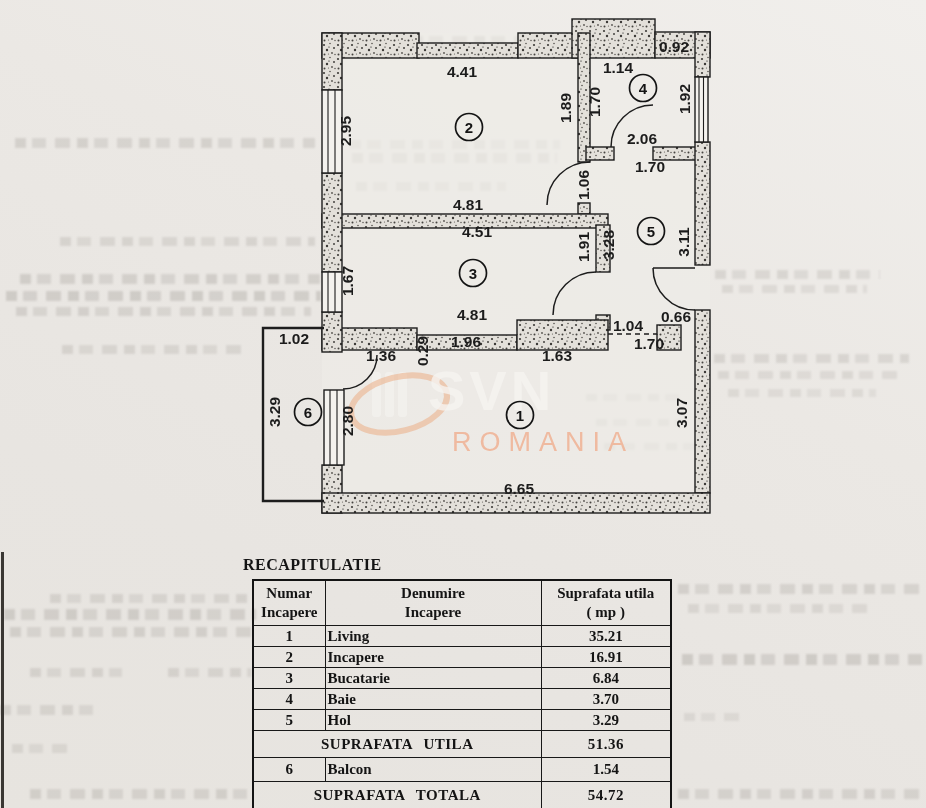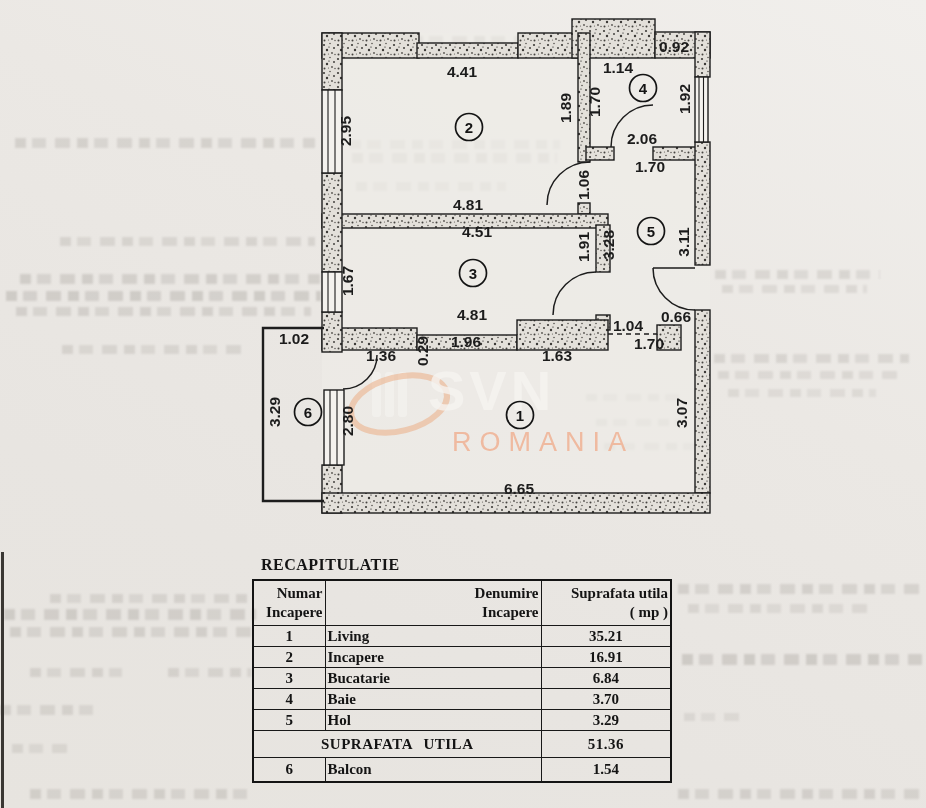--- a/index.html
+++ b/index.html
@@ -32,36 +32,36 @@
   .dash{stroke:#1d1d1d;stroke-width:1.3;stroke-dasharray:5 4;fill:none;}
   .balc{fill:none;stroke:#1d1d1d;stroke-width:2.4;}
   .dim{font:bold 15.5px "Liberation Sans",sans-serif;fill:#1c1c1c;text-anchor:middle;}
   .roomnum{font:bold 15px "Liberation Sans",sans-serif;fill:#141414;text-anchor:middle;}
   .roomcirc{fill:none;stroke:#141414;stroke-width:1.7;}
   .wm-svn{font:bold 56px "Liberation Sans",sans-serif;fill:#f6f4f1;opacity:.8;letter-spacing:4px;}
   .wm-rom{font:27px "Liberation Sans",sans-serif;fill:#f0b294;opacity:.85;letter-spacing:8px;}
 
   
   #recap-title{
-    position:absolute;left:261px;top:556px;
+    position:absolute;left:243px;top:556px;
     font:bold 16px "Liberation Serif",serif;color:#141414;letter-spacing:.5px;
   }
   #recap-table{
     position:absolute;left:252px;top:579px;
     border-collapse:collapse;table-layout:fixed;
     font-family:"Liberation Serif",serif;color:#141414;
   }
   #recap-table td,#recap-table th{
     border:1.8px solid #181818;
     font-weight:bold;font-size:15px;line-height:1.25;
     padding:0 2px;overflow:hidden;white-space:pre-line;
   }
   #recap-table{border:2.5px solid #141414;}
   col.c1{width:72px;} col.c2{width:216px;} col.c3{width:130px;}
-  th.hdr{font-size:15.5px;height:44px;text-align:right;vertical-align:middle;}
+  th.hdr{font-size:15.5px;height:44px;text-align:center;vertical-align:middle;}
   td.num,td.area{text-align:center;}
   td.name{text-align:left;padding-left:7px;}
   tr.data td{height:20px;}
   tr.sect td{height:26px;font-size:15.5px;letter-spacing:.5px;word-spacing:7px;text-align:center;}
   tr.balc-row td{height:23px;}
   tr.dbl td{border-top:5px double #181818;}
 </style>
 </head>
 <body>
 
@@ -276,17 +276,21 @@
     </tr>
     <tr class="sect dbl">
       <td colspan="2">SUPRAFATA UTILA</td>
       <td class="area">51.36</td>
     </tr>
     <tr class="balc-row dbl">
       <td class="num">6</td>
       <td class="name">Balcon</td>
       <td class="area">1.54</td>
     </tr>
+    <tr class="sect dbl">
+      <td colspan="2">SUPRAFATA TOTALA</td>
+      <td class="area">54.72</td>
+    </tr>
 
   </tbody>
     </table>
 
 </div>
 
 </body></html>

